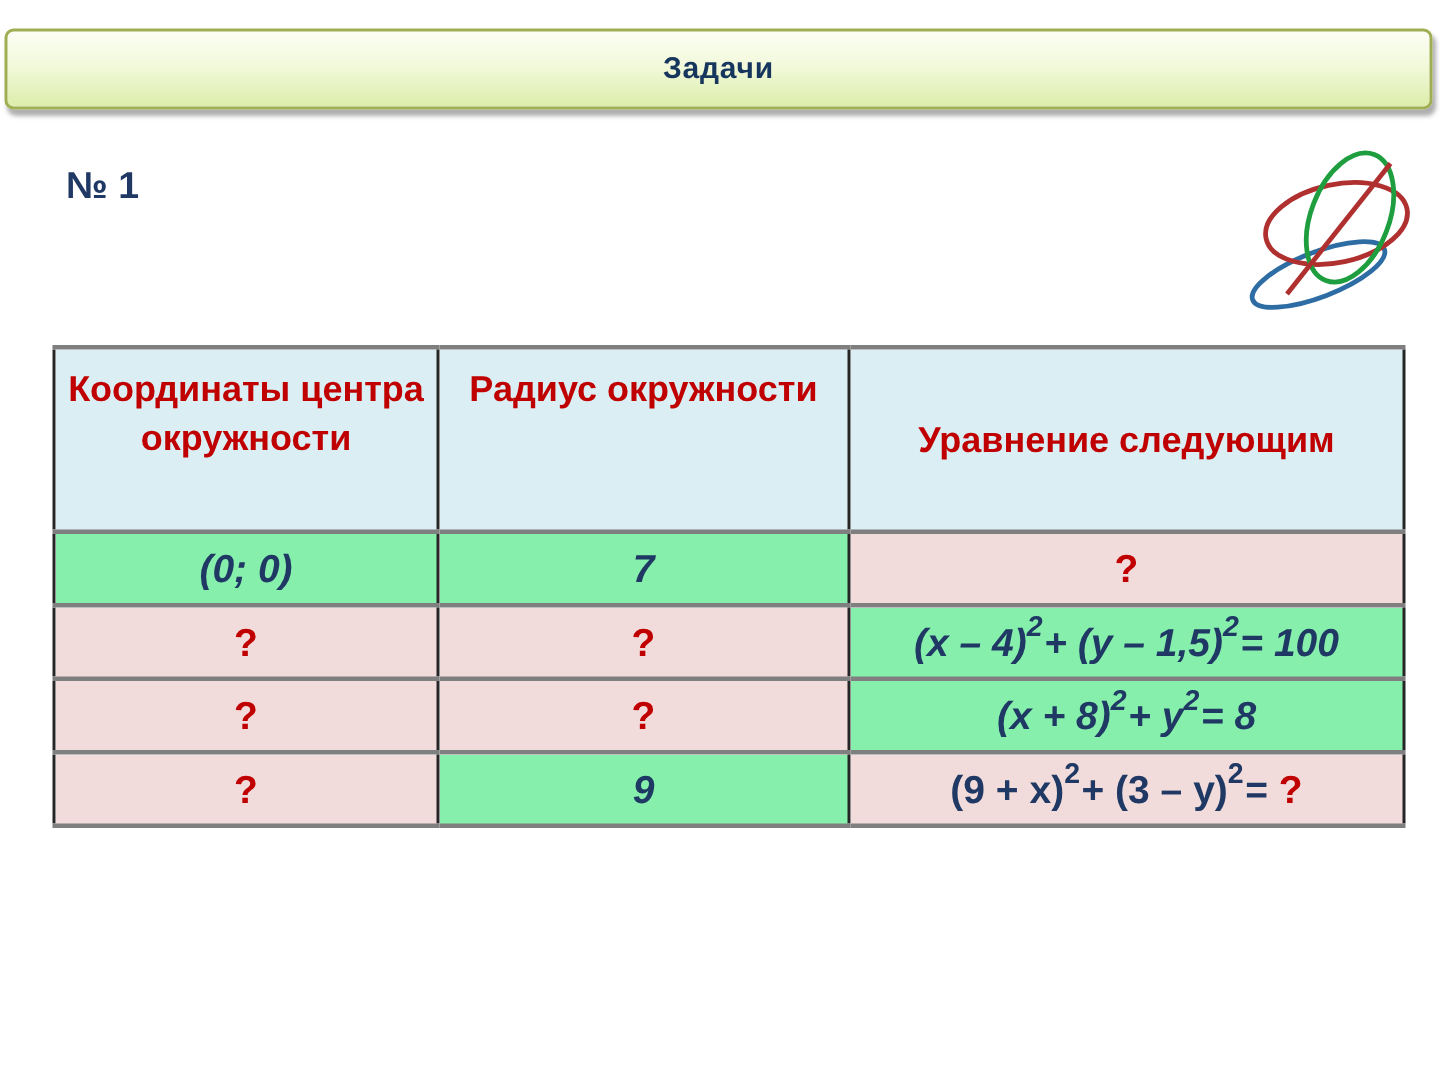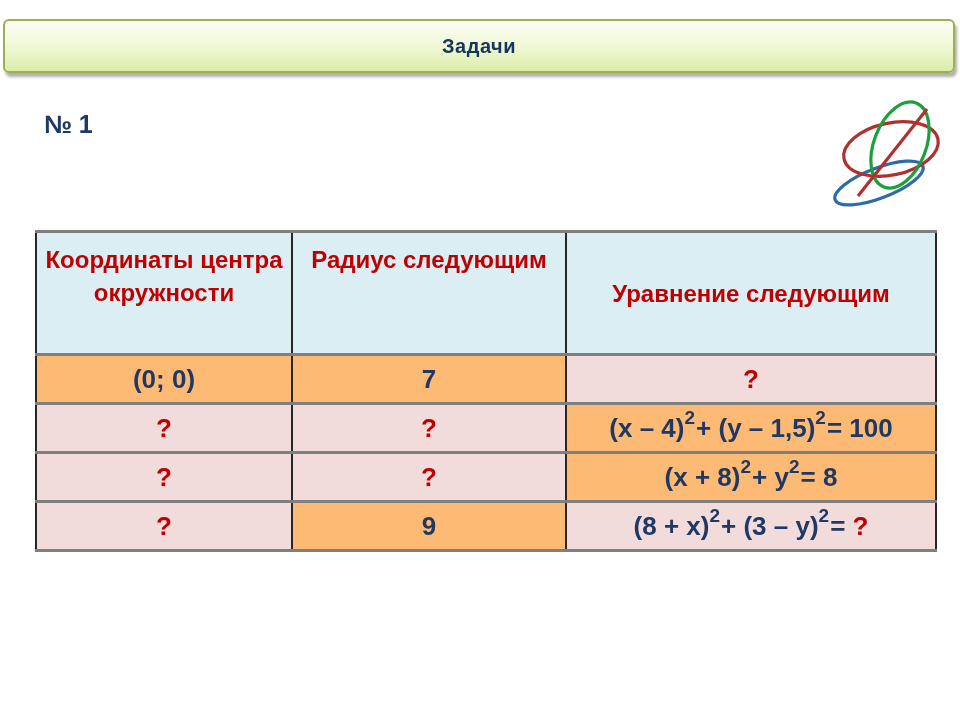--- a/index.html
+++ b/index.html
@@ -36,21 +36,21 @@
     text-align:center;padding:0 6px;overflow:hidden;
   }
   .data-table thead tr{height:123px;}
   .data-table tbody tr{height:49px;}
   .data-table th{
     background:#daeef3;color:#c00000;font-size:24px;font-weight:bold;
     line-height:33px;vertical-align:middle;
   }
   .data-table th.v-top{vertical-align:top;padding-top:10px;}
   .cell{font-weight:bold;font-size:26px;vertical-align:middle;}
-  .bg-white{background:#fdba74;}
+  .bg-white{background:#86efac;font-style:italic;}
   .bg-pink{background:#f2dcdb;}
   .c-navy{color:#1f3864;}
   .c-red{color:#c00000;}
   .sup{
     font-size:19px;position:relative;top:-13px;margin-left:0px;margin-right:1px;
   }
 </style>
 </head>
 <body>
 
@@ -71,21 +71,21 @@
 
 <table class="data-table">
   <colgroup>
     <col style="width:256px">
     <col style="width:274px">
     <col style="width:370px">
   </colgroup>
   <thead>
     <tr>
       <th class="v-top">Координаты центра окружности</th>
-      <th class="v-top">Радиус следующим</th>
+      <th class="v-top">Радиус окружности</th>
       <th>Уравнение следующим</th>
     </tr>
   </thead>
   <tbody>
       <tr>
         <td class="cell bg-white"><span class="c-navy">(0; 0)</span></td>
         <td class="cell bg-white"><span class="c-navy">7</span></td>
         <td class="cell bg-pink"><span class="c-red">?</span></td>
       </tr>
       <tr>
@@ -94,16 +94,16 @@
         <td class="cell bg-white"><span class="c-navy">(x – 4)</span><span class="sup c-navy">2</span><span class="c-navy">+ (y – 1,5)</span><span class="sup c-navy">2</span><span class="c-navy">= 100</span></td>
       </tr>
       <tr>
         <td class="cell bg-pink"><span class="c-red">?</span></td>
         <td class="cell bg-pink"><span class="c-red">?</span></td>
         <td class="cell bg-white"><span class="c-navy">(x + 8)</span><span class="sup c-navy">2</span><span class="c-navy">+ y</span><span class="sup c-navy">2</span><span class="c-navy">= 8</span></td>
       </tr>
       <tr>
         <td class="cell bg-pink"><span class="c-red">?</span></td>
         <td class="cell bg-white"><span class="c-navy">9</span></td>
-        <td class="cell bg-pink"><span class="c-navy">(8 + x)</span><span class="sup c-navy">2</span><span class="c-navy">+ (3 – y)</span><span class="sup c-navy">2</span><span class="c-navy">= </span><span class="c-red">?</span></td>
+        <td class="cell bg-pink"><span class="c-navy">(9 + x)</span><span class="sup c-navy">2</span><span class="c-navy">+ (3 – y)</span><span class="sup c-navy">2</span><span class="c-navy">= </span><span class="c-red">?</span></td>
       </tr>
     </tbody>
 </table>
 
 </body></html>

